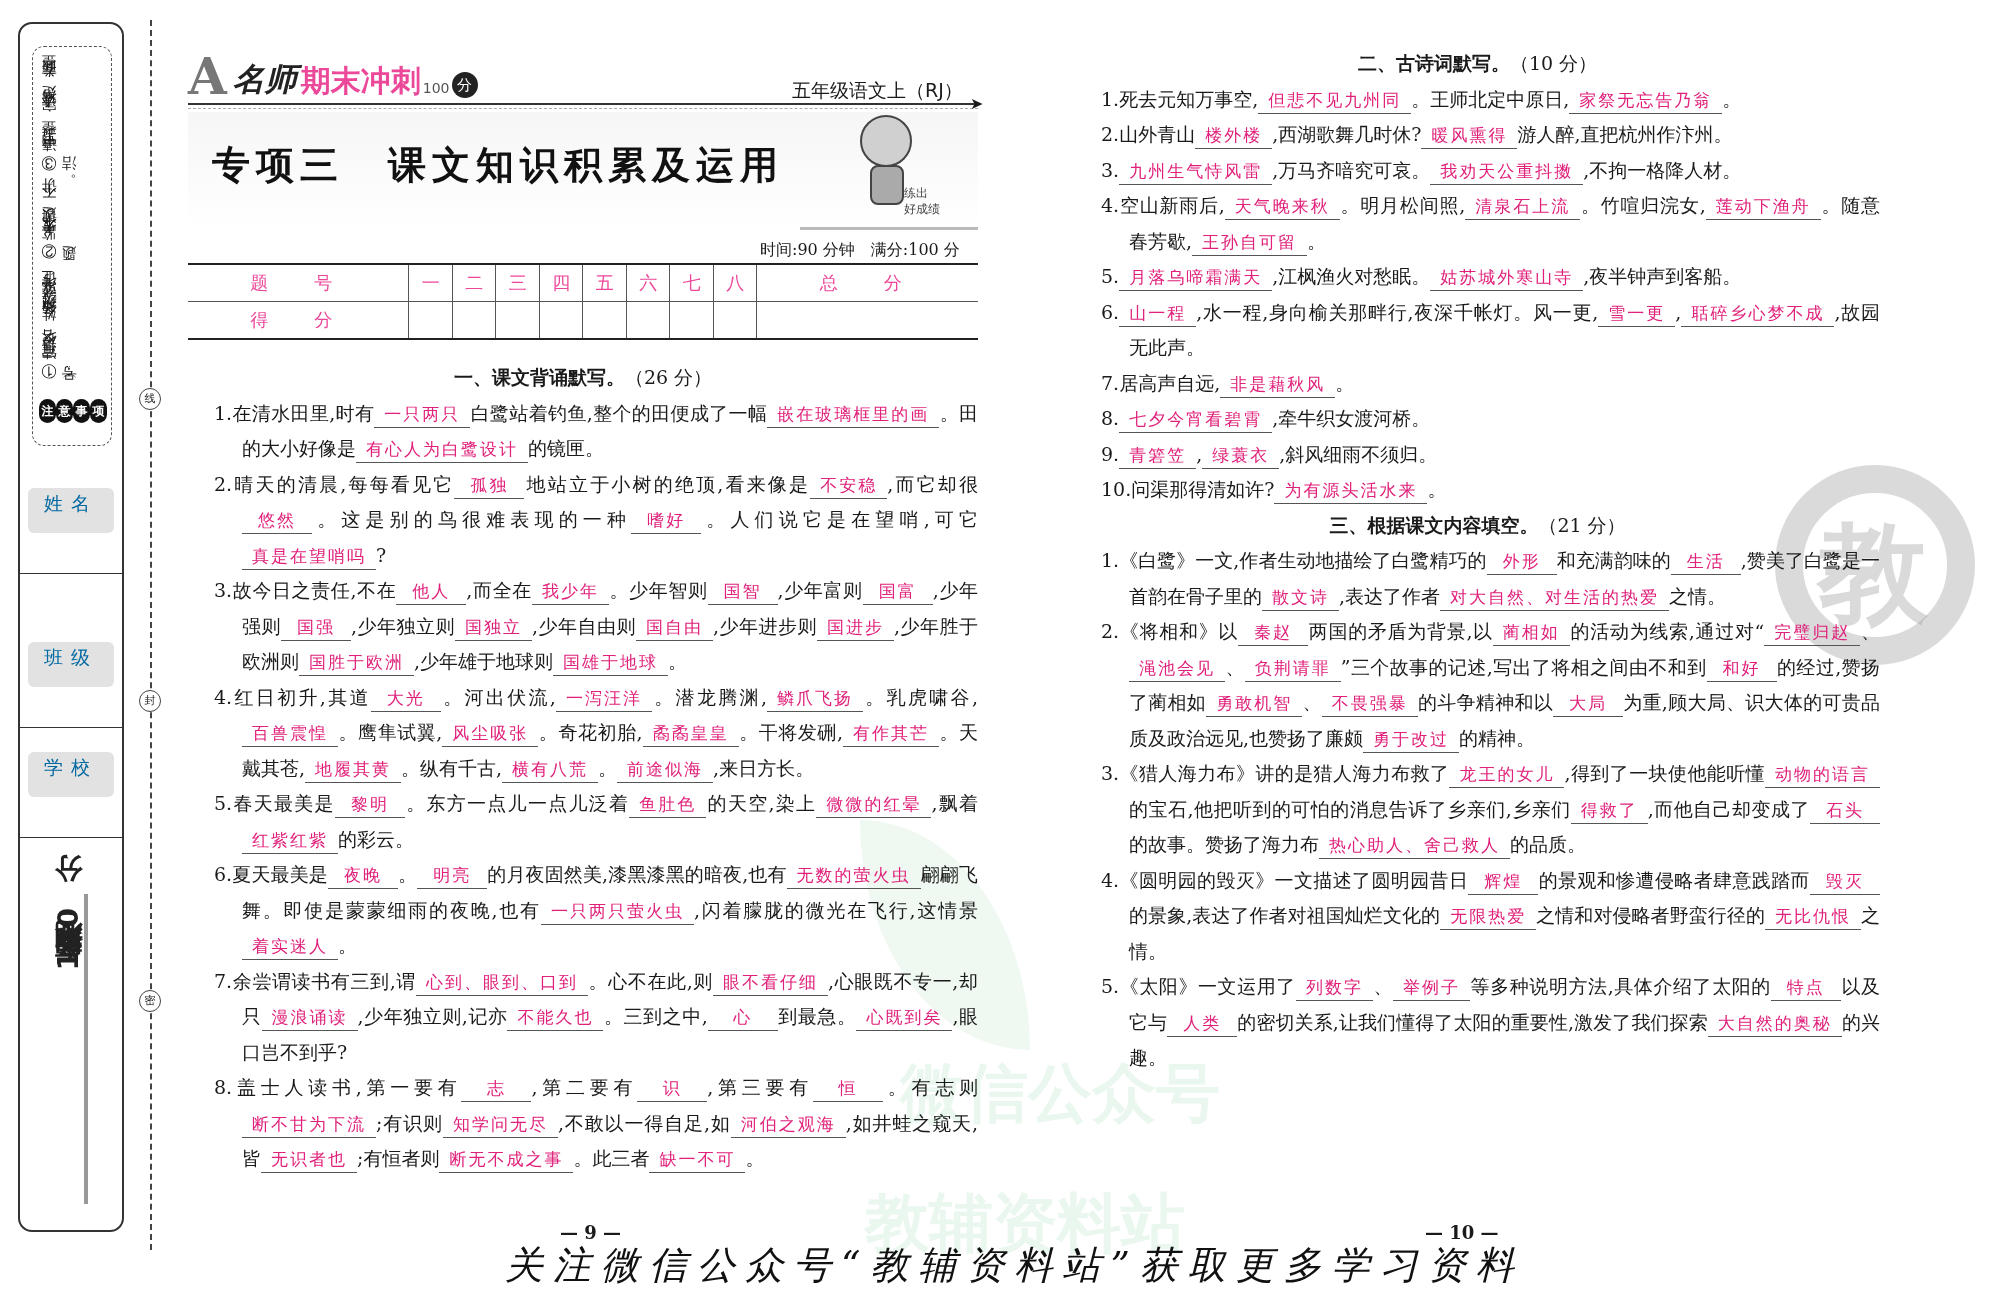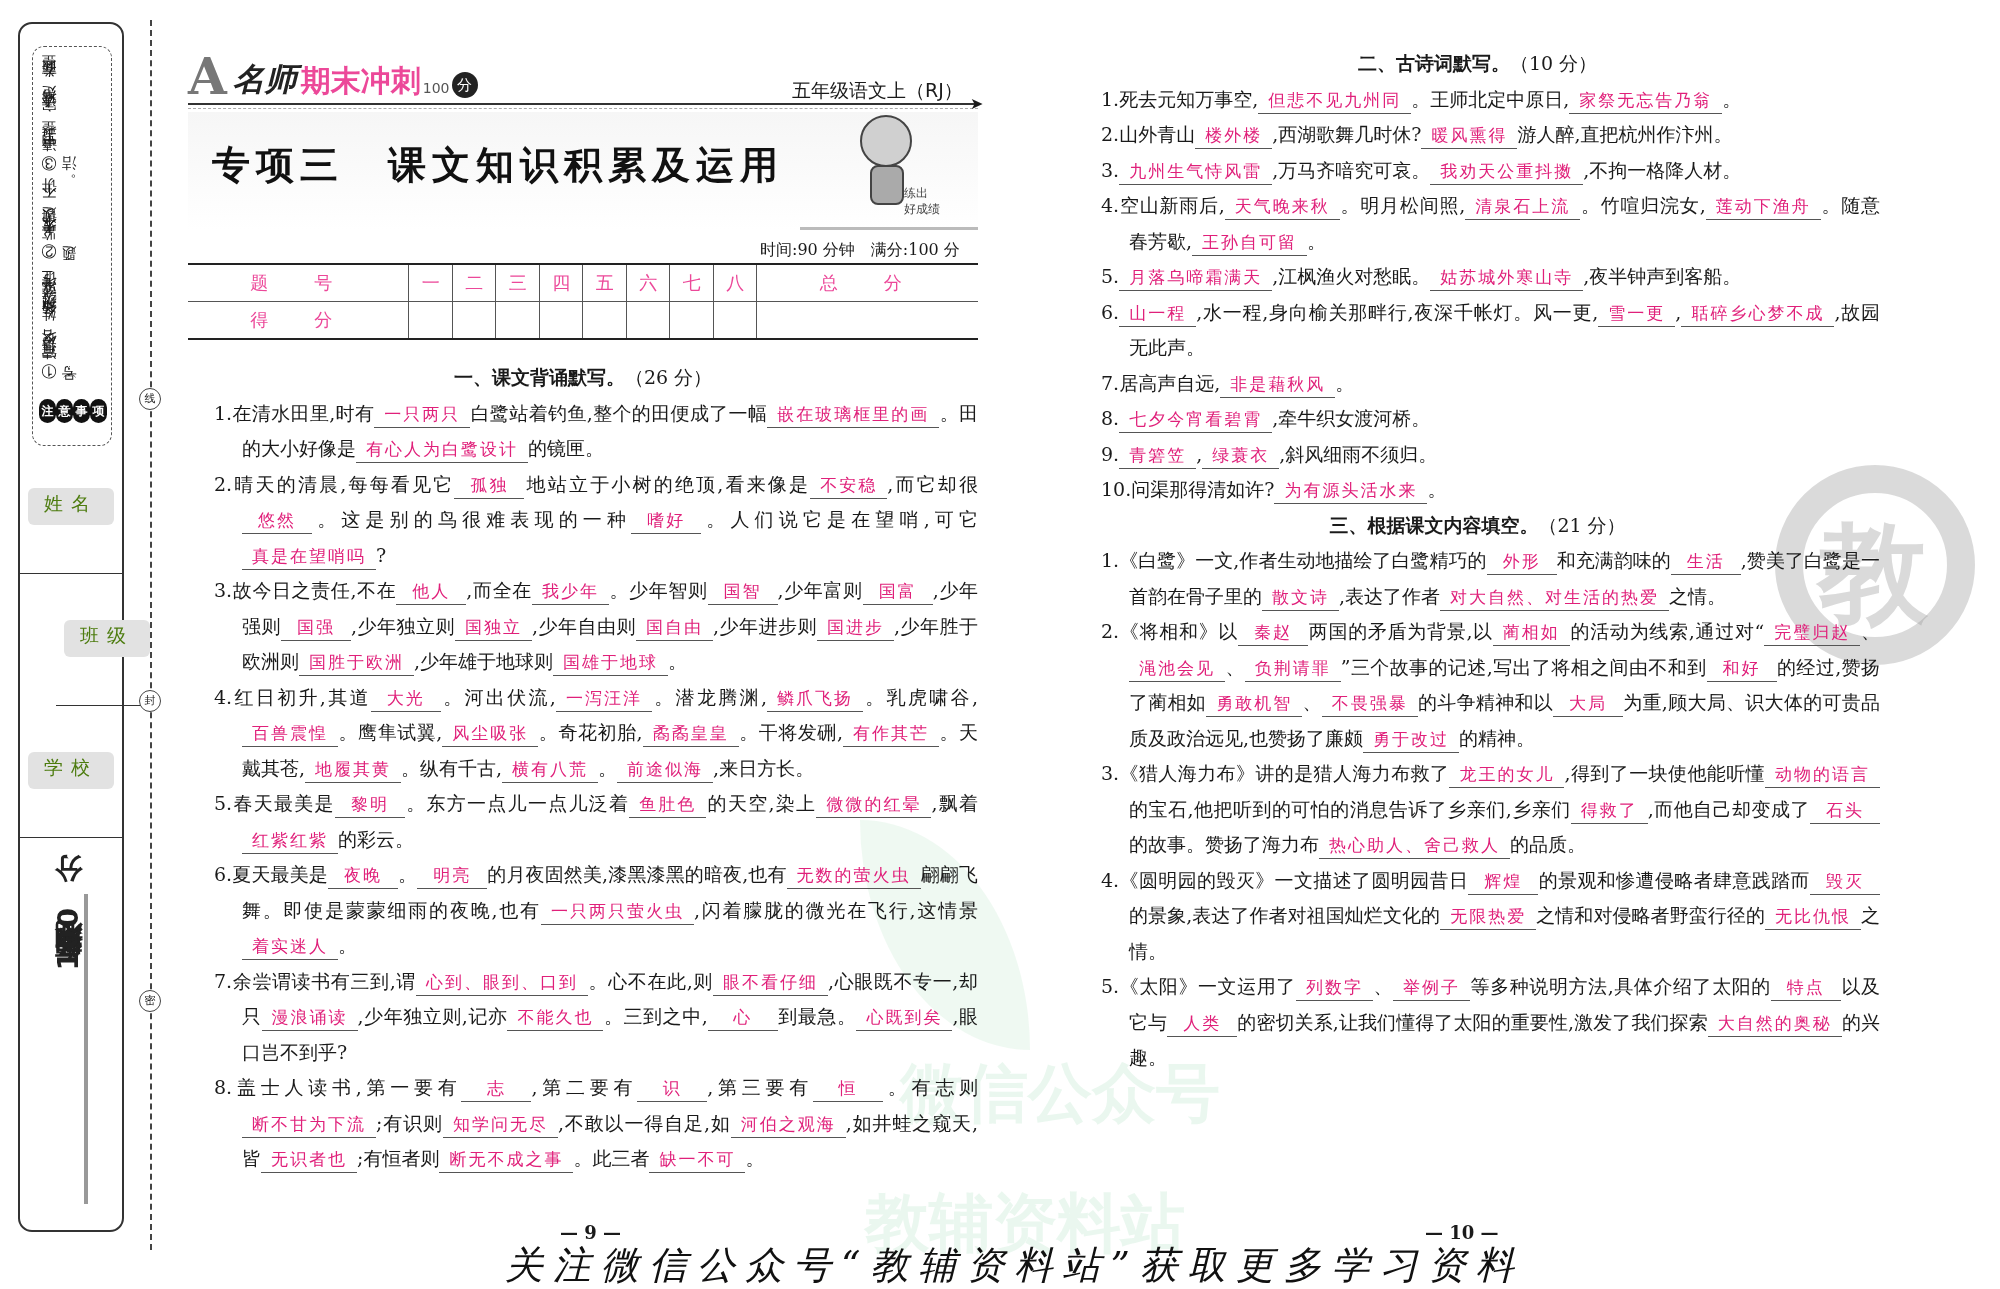--- a/index.html
+++ b/index.html
@@ -13,23 +13,23 @@
             border: 1.5px dashed #555; border-radius: 12px; }
   .notice-lines { position: absolute; left: 6px; top: 14px; width: 68px; height: 330px;
                   display: flex; flex-direction: row-reverse; justify-content: space-between;
                   writing-mode: vertical-rl; }
   .notice-lines span { writing-mode: vertical-rl; transform: rotate(180deg); font-size: 15px; letter-spacing: 4px; line-height: 20px; }
   .notice-title { position: absolute; left: 6px; top: 352px; width: 68px; display: flex; justify-content: space-between; }
   .notice-title span { width: 18px; height: 24px; border-radius: 9px; background: #111; color: #fff; font-size: 12px;
                        display: flex; align-items: center; justify-content: center; font-weight: bold;
                        font-family: "DejaVu Sans", sans-serif; }
   .field { position: absolute; left: 0; width: 102px; height: 132px; border-bottom: 1.5px solid #333; }
-  .field .lbl { position: absolute; left: 8px; top: 46px; width: 86px; height: 37px; border-radius: 6px;
+  .field .lbl { position: absolute; left: 8px; top: 46px; width: 86px; height: 45px; border-radius: 6px;
                 background: #e2e2e2; font-size: 19px; text-align: center; line-height: 30px; letter-spacing: 8px;
-                font-family: "DejaVu Sans", sans-serif; color: #4d7c0f; }
+                font-family: "DejaVu Sans", sans-serif; color: #0369a1; }
   .strip-logo { position: absolute; left: 22px; top: 880px; width: 60px; height: 300px; }
   .strip-logo .txt { position: absolute; left: 8px; top: 0; writing-mode: vertical-rl; transform: rotate(180deg);
                      font-family: "DejaVu Sans", sans-serif; font-weight: bold; font-size: 28px; color: #222; letter-spacing: 2px; }
   .strip-logo .bar { position: absolute; left: 42px; top: -10px; width: 4px; height: 310px; background: #999; }
 
   .cutline { position: absolute; left: 150px; top: 20px; height: 1230px; border-left: 2px dashed #444; }
   .cut-mark { position: absolute; left: 139px; width: 22px; height: 22px; border: 1.5px solid #444; border-radius: 50%;
               background: #fff; font-size: 11px; text-align: center; line-height: 19px; font-family: "DejaVu Sans", sans-serif; }
 
   
@@ -98,21 +98,21 @@
     <div class="notice-title">
       <span>注</span>
       <span>意</span>
       <span>事</span>
       <span>项</span>
     </div>
   </div>
   <div class="field" style="top:418px;">
     <div class="lbl">姓名</div>
   </div>
-  <div class="field" style="top:550px;margin-left:36px;">
+  <div class="field" style="top:572px;">
     <div class="lbl">班级</div>
   </div>
   <div class="field" style="top:682px;">
     <div class="lbl">学校</div>
   </div>
   <div class="strip-logo">
     <div class="txt">名师期末冲刺100分</div>
     <div class="bar"></div>
   </div>
 </div>

